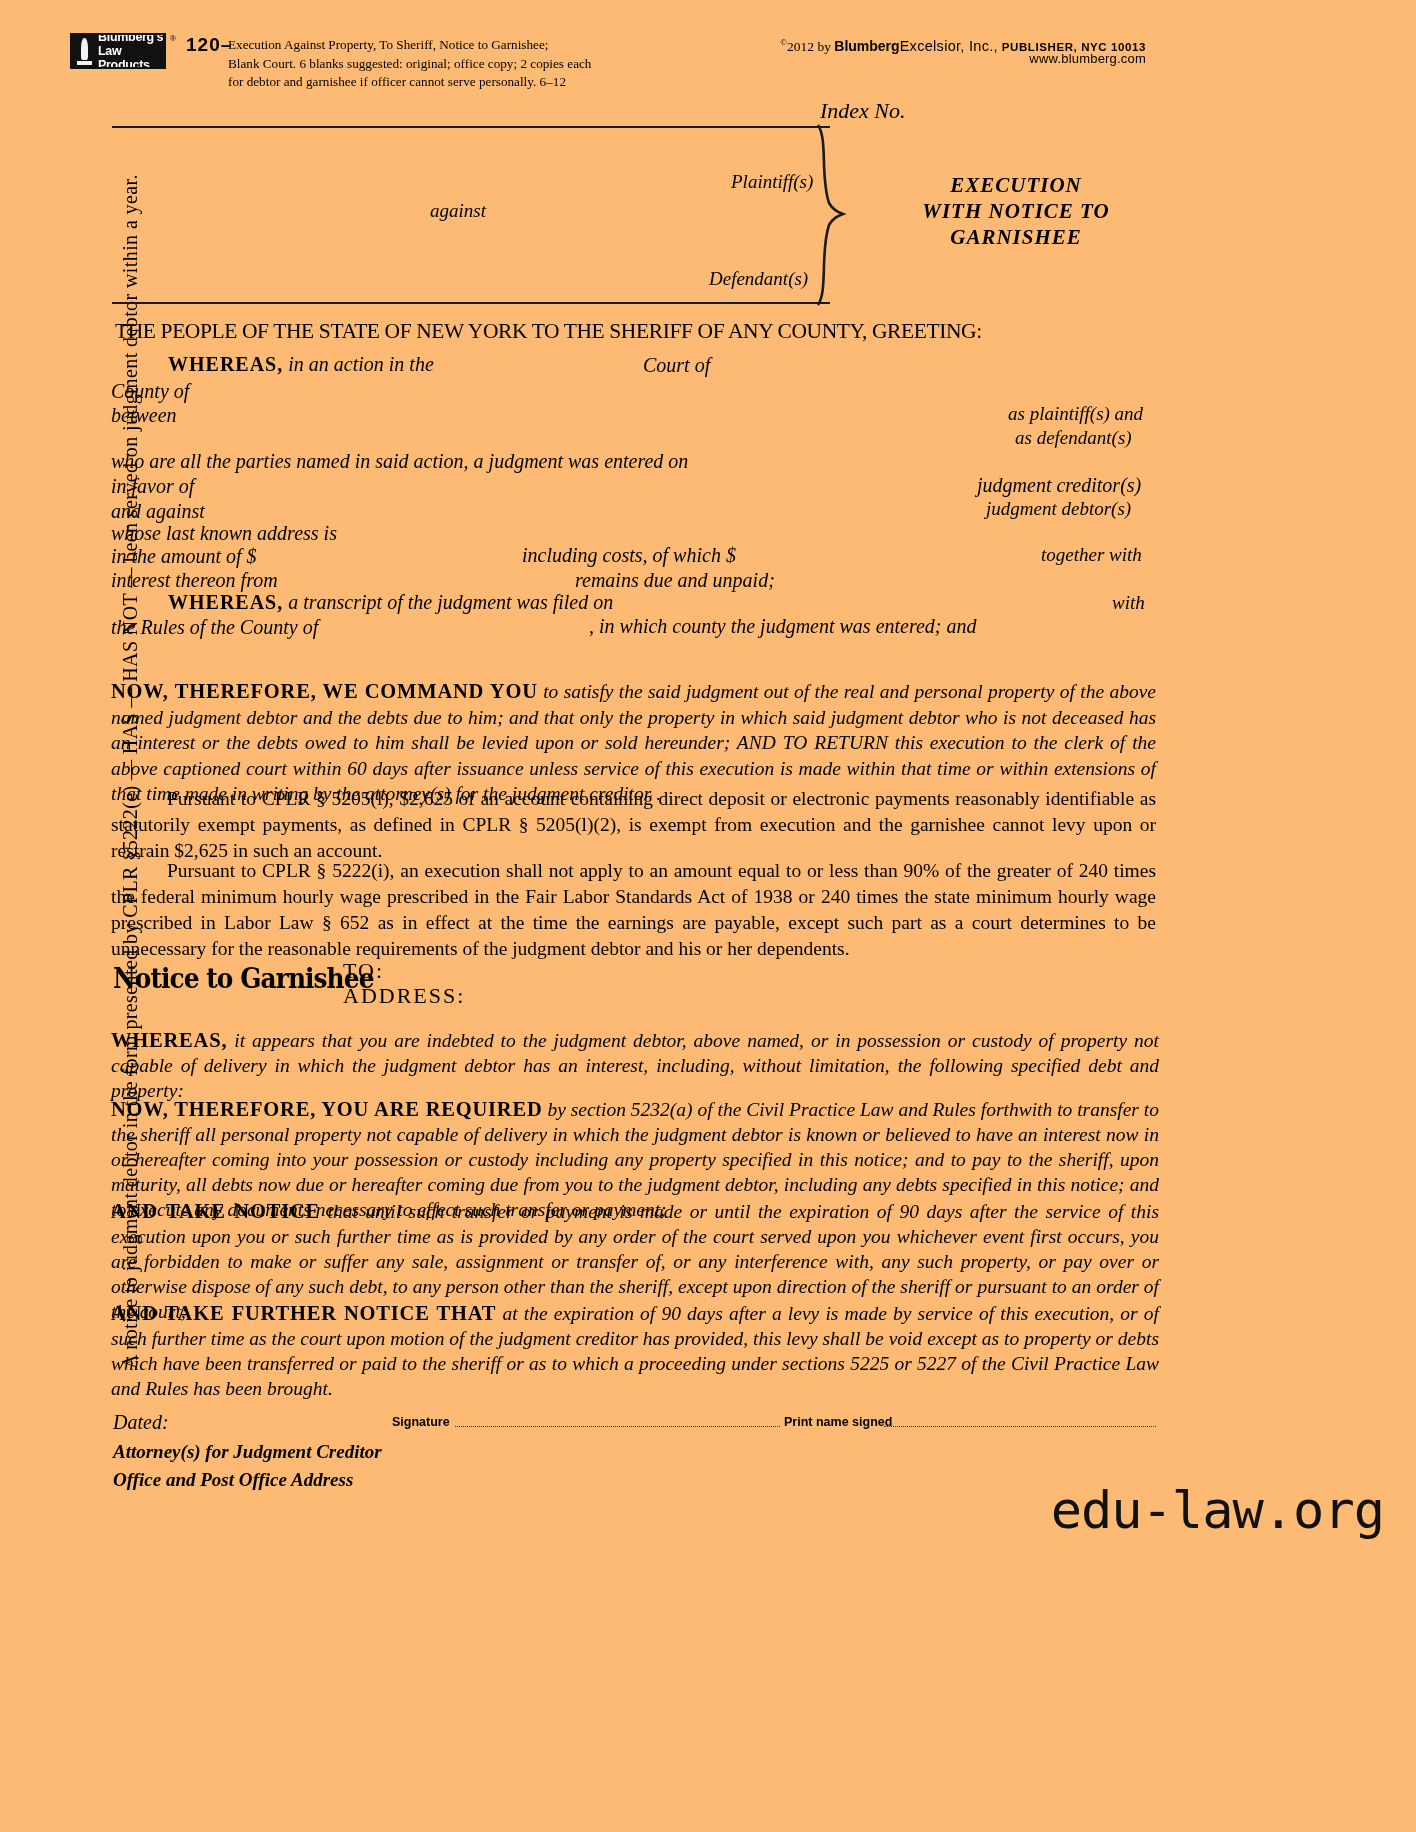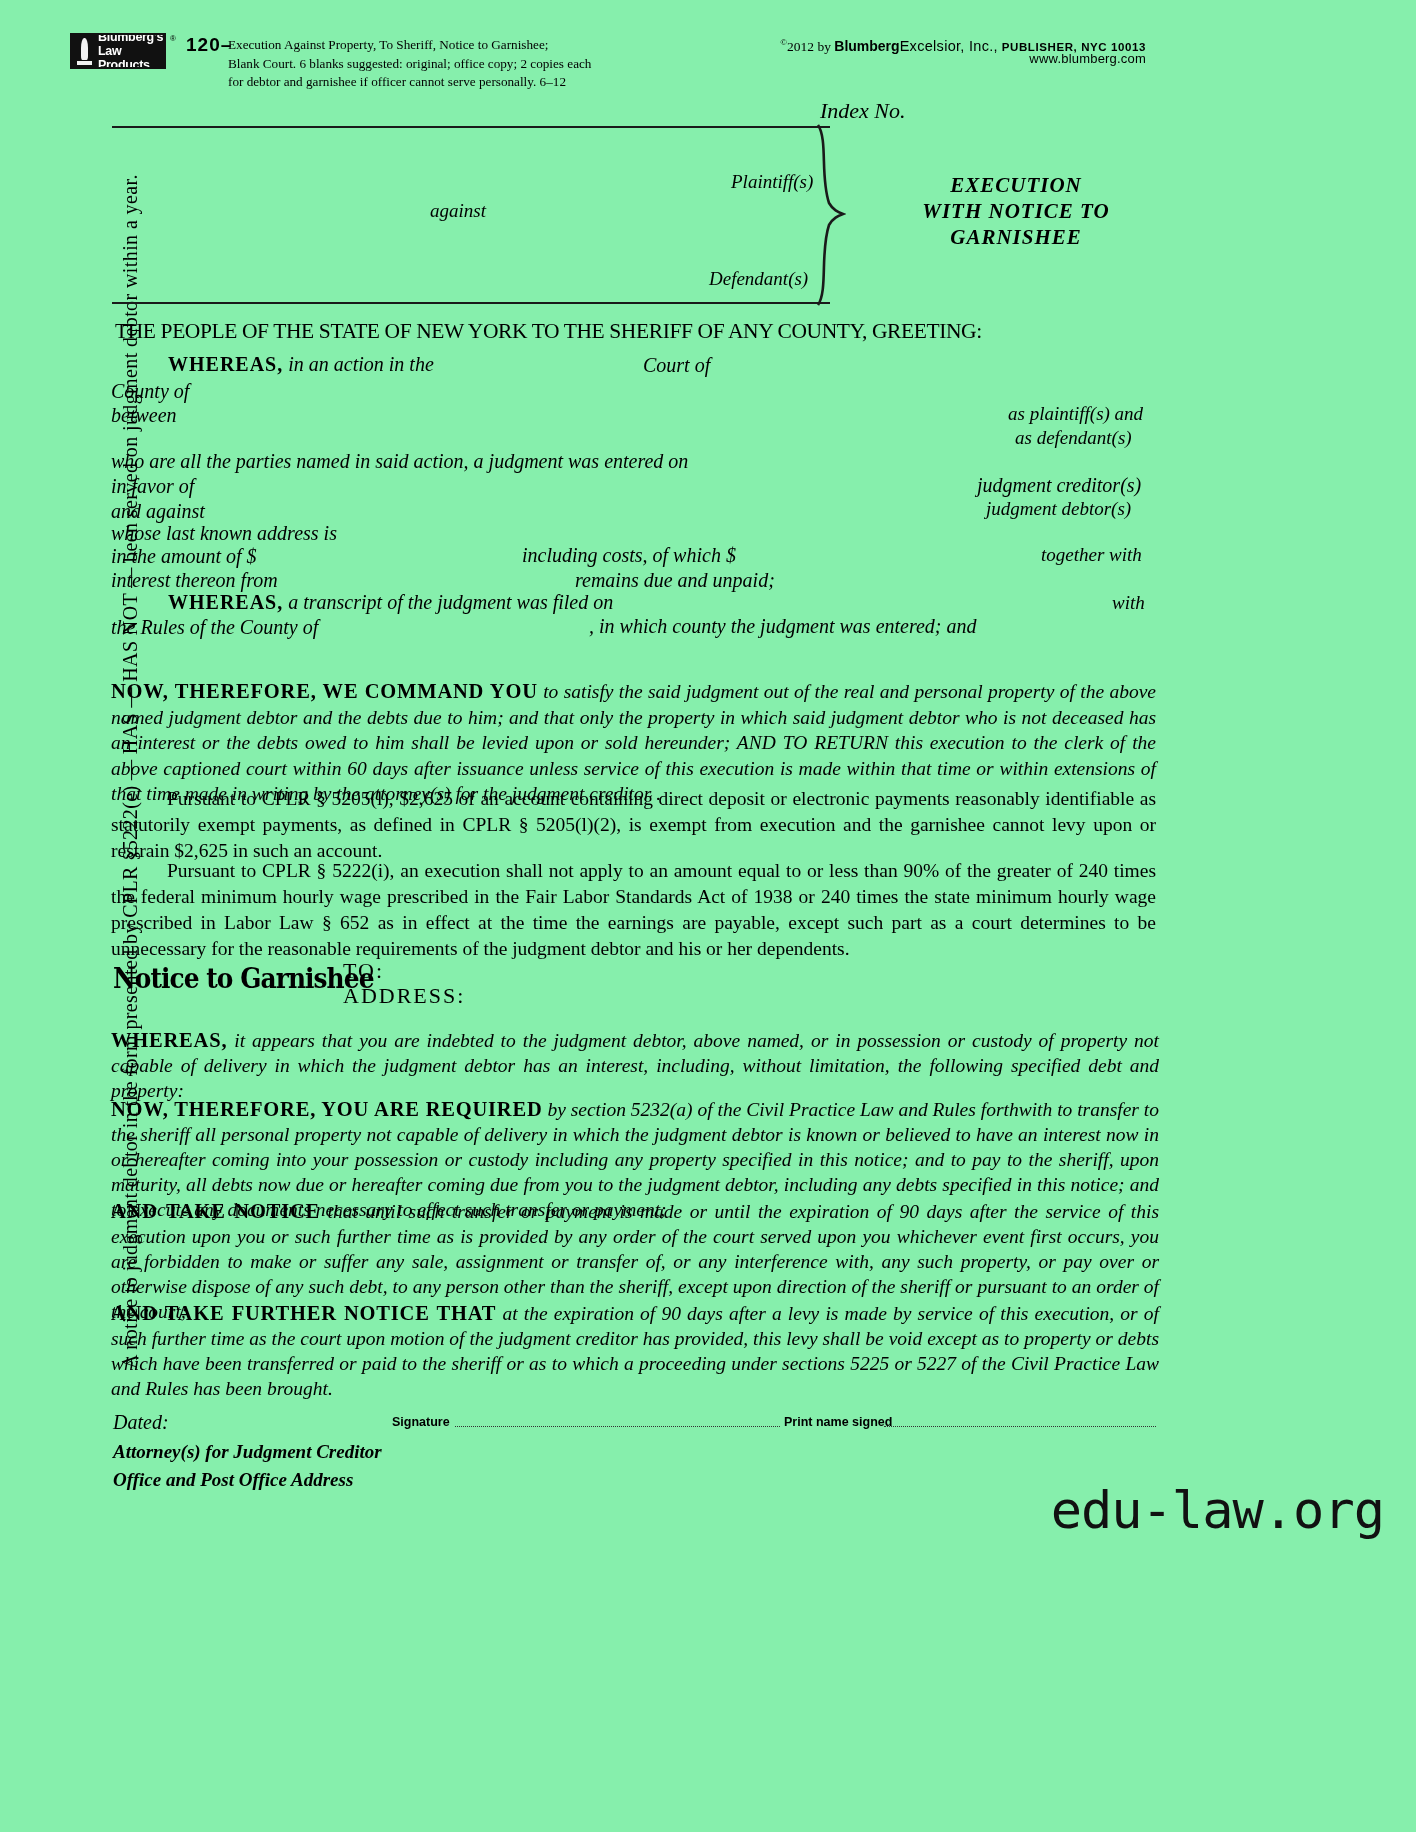--- a/index.html
+++ b/index.html
@@ -9,21 +9,21 @@
     background: #ffffff;
   }
   body {
     font-family: "Liberation Serif", serif;
     color: #000;
   }
   #page {
     position: relative;
     width: 1416px;
     height: 1832px;
-    background: #86efac;
+    background: #fdba74;
     overflow: hidden;
   }
 
   
   .hdr-logo {
     position: absolute;
     left: 70px;
     top: 33px;
     width: 96px;
     height: 36px;

